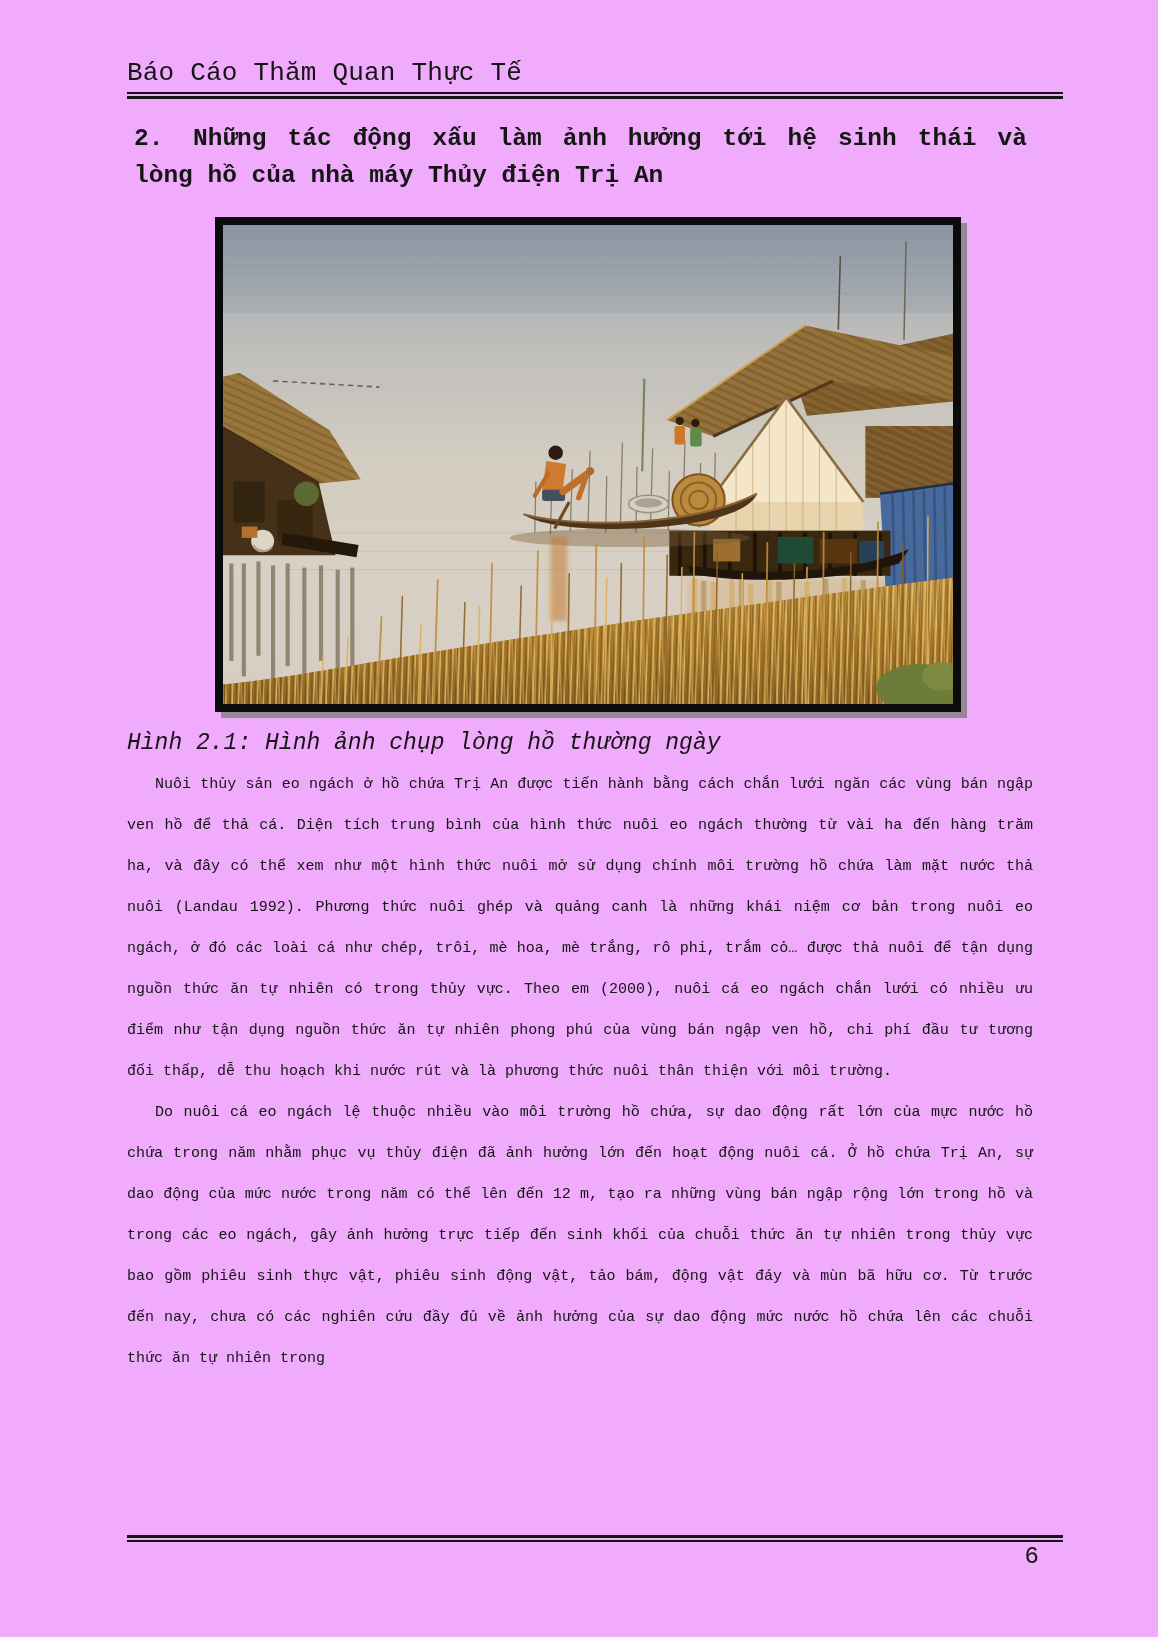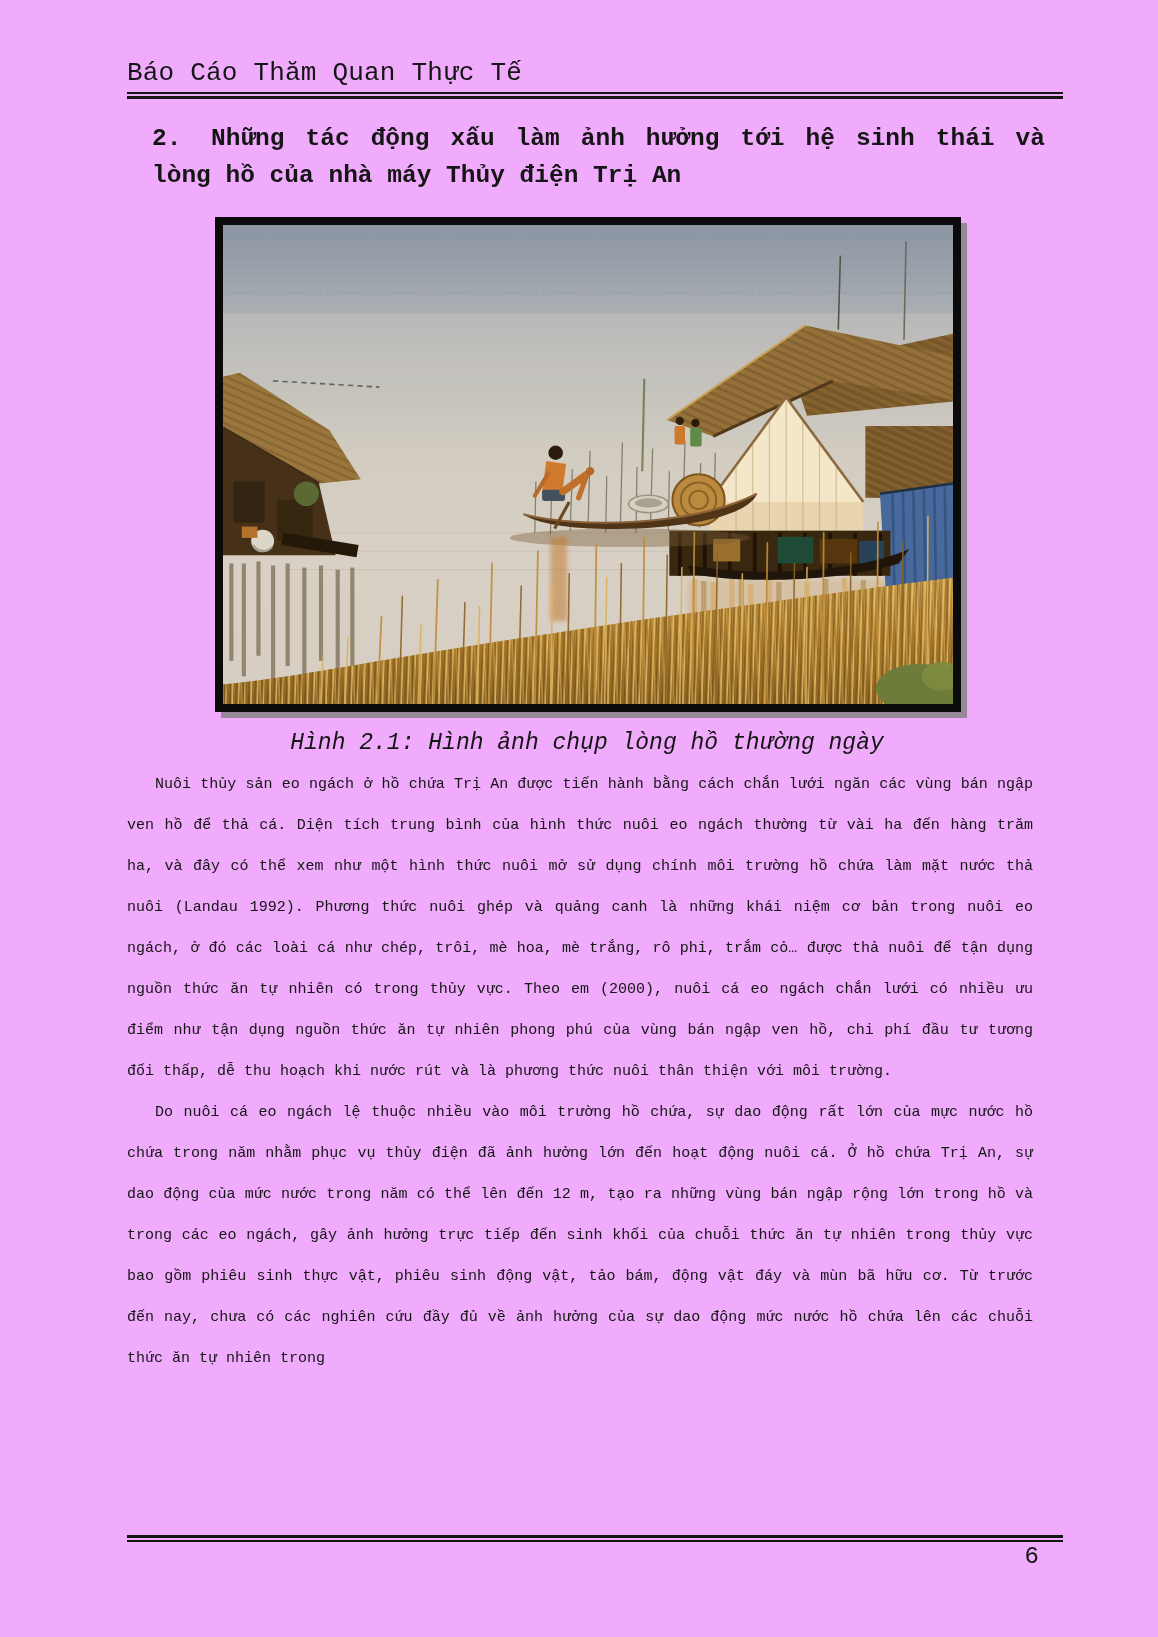--- a/index.html
+++ b/index.html
@@ -11,35 +11,35 @@
   .header-title{
     position:absolute; left:127px; top:58px; font-size:26px; letter-spacing:0.2px;
   }
   .rule{position:absolute; left:127px; width:936px;}
   .rule .thin{height:2px; background:#151515;}
   .rule .gap{height:2px; background:transparent;}
   .rule .thick{height:3px; background:#151515;}
   .header-rule{top:92px;}
   .footer-rule{top:1535px;}
   .section-heading{
-    position:absolute; left:152px; top:120px; width:893px;
+    position:absolute; left:134px; top:120px; width:893px;
     font-weight:bold; font-size:24.5px; line-height:37px;
     text-align:justify;
   }
   .section-heading .h-num{display:inline-block; width:59px;}
   .figure{position:absolute; left:215px; top:217px;}
   .photo-frame{
     width:730px; height:479px; border:8px solid #0b0b0b;
     box-shadow:6px 6px 0 rgba(128,128,128,.8);
     background:#d6cec2;
   }
   .photo-frame svg{display:block;}
   .figure-caption{
     position:absolute; left:127px; top:730px; width:920px;
-    text-align:center; font-style:italic; font-size:23px;
+    font-style:italic; font-size:23px;
   }
   .body-text{
     position:absolute; left:127px; top:764px; width:906px;
     font-size:15px; line-height:41px; text-align:justify;
   }
   .body-text p{margin:0; text-indent:28px;}
   .page-number{
     position:absolute; left:127px; top:1543px; width:912px;
     text-align:right; font-size:24px;
   }

